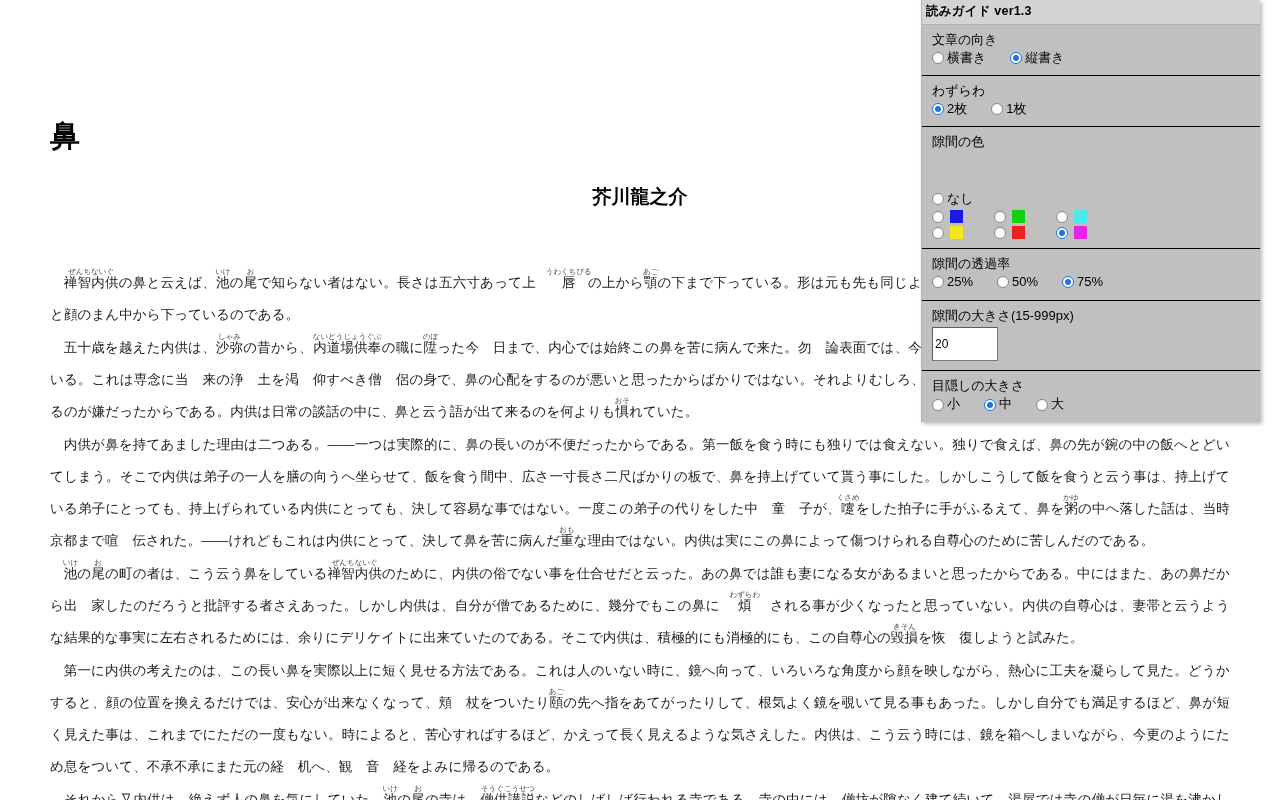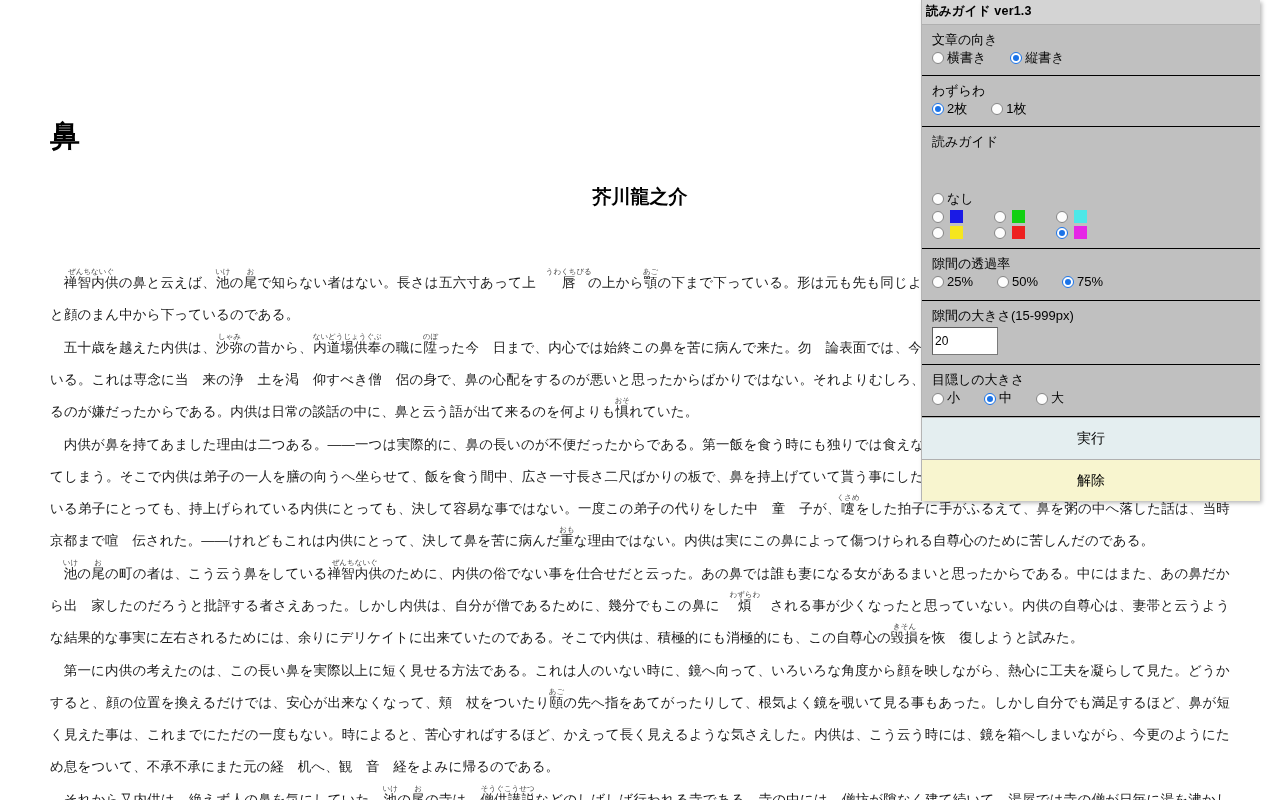--- a/index.html
+++ b/index.html
@@ -173,21 +173,21 @@
     font-size: 12px;
     font-family: "Liberation Sans", sans-serif;
     padding: 1px 2px;
     border: 1px solid #7a7a7a;
     border-top-color: #5e5e5e;
     border-left-color: #5e5e5e;
     background: #ffffff;
     color: #000;
     margin-top: 2px;
     box-sizing: border-box;
-    height: 28px;
+    height: 34px;
   }
 
   
   .panel-actions { padding: 0; }
   .btn {
     display: block;
     width: 100%;
     box-sizing: border-box;
     text-align: center;
     font-size: 14px;
@@ -249,21 +249,21 @@
         <span class="rb-label">2枚</span>
       </label>
       <label class="radio-opt">
         <span class="rb"></span>
         <span class="rb-label">1枚</span>
       </label>
     </div>
   </div>
 
   <div class="panel-section">
-    <div class="sec-label">読みガイド</div>
+    <div class="sec-label">隙間の色</div>
     <div class="color-none-row">
       <label class="radio-opt">
         <span class="rb"></span>
         <span class="rb-label">なし</span>
       </label>
     </div>
     <div class="color-grid">
       <div class="color-cell">
         <span class="rb"></span>
         <span class="swatch" style="background: rgb(26, 26, 230);"></span>
@@ -325,18 +325,14 @@
         <span class="rb on"></span>
         <span class="rb-label">中</span>
       </label>
       <label class="radio-opt">
         <span class="rb"></span>
         <span class="rb-label">大</span>
       </label>
     </div>
   </div>
 
-  <div class="panel-actions">
-    <button class="btn btn-exec">実行</button>
-    <button class="btn btn-clear">解除</button>
-  </div>
 
 </div>
 
 </body></html>

